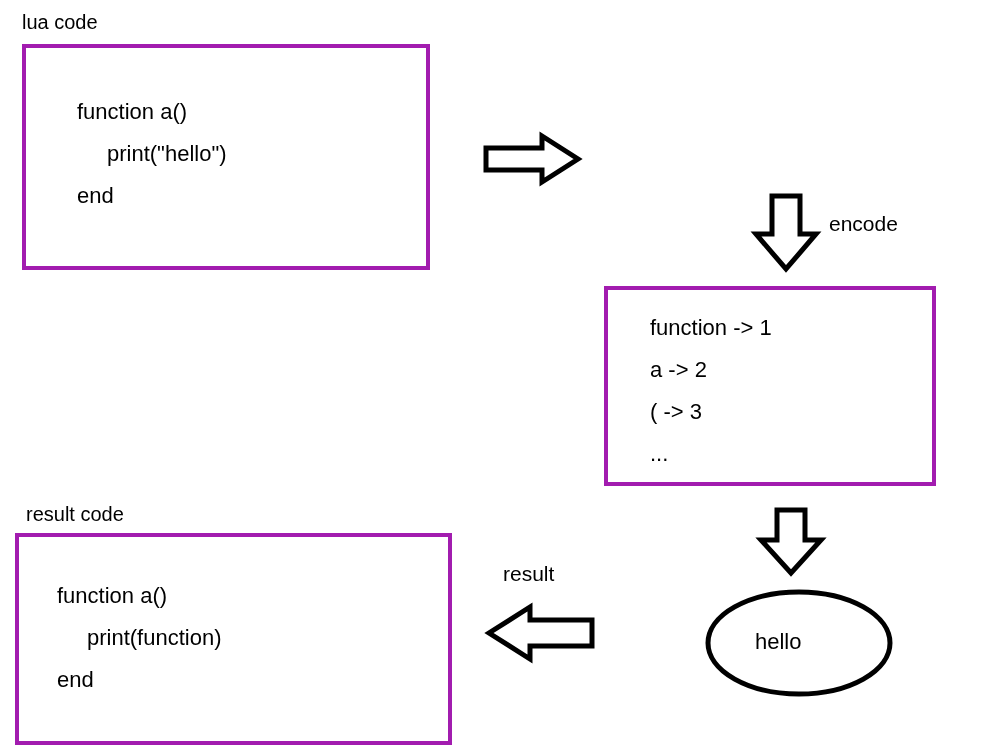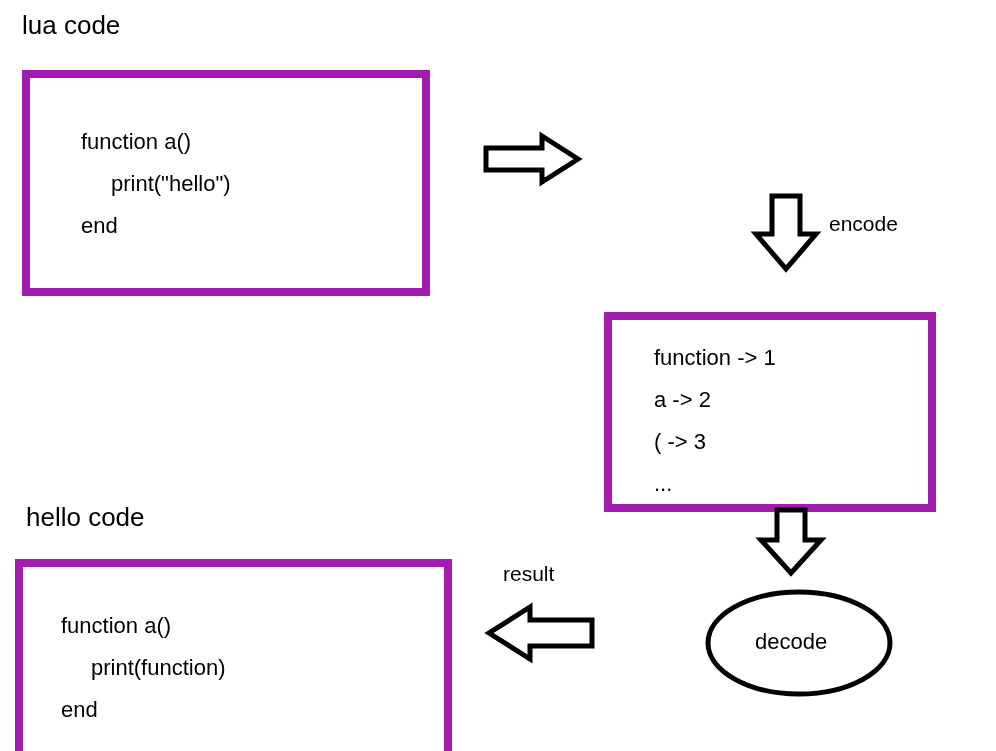--- a/index.html
+++ b/index.html
@@ -16,43 +16,42 @@
     overflow: hidden;
   }
   .label {
     position: absolute;
     color: #000000;
     white-space: pre;
     font-family: "Liberation Sans", sans-serif;
     line-height: 1;
   }
   .caption {
-    font-size: 26px;
+    font-size: 20px;
   }
   .code-line {
     font-size: 22px;
   }
   .token-line {
     font-size: 23px;
   }
   .map-line {
     font-size: 22px;
   }
   .arrow-label {
     font-size: 21px;
   }
   .node-label {
     font-size: 22px;
   }
   .box {
     position: absolute;
     box-sizing: border-box;
-    border: 8px solid #a21caf;
+    border: 4px solid #a21caf;
     background: #ffffff;
-    margin-top: 26px;
   }
   svg.shape {
     position: absolute;
     overflow: visible;
   }
 </style>
 </head>
 <body>
 
 <div id="canvas">
@@ -82,28 +81,28 @@
     <div class="label map-line" style="left:42px; top:153px;">...</div>
   </div>
 
   <svg class="shape" style="left:757px; top:508px;" width="68" height="68" viewBox="0 0 68 68">
     <polygon points="20,2 48,2 48,32 64,32 34,65 4,32 20,32" fill="#ffffff" stroke="#000000" stroke-width="5" stroke-linejoin="miter"></polygon>
   </svg>
 
   <svg class="shape" style="left:704px; top:588px;" width="190" height="110" viewBox="0 0 190 110">
     <ellipse cx="95" cy="55" rx="91" ry="51" fill="#ffffff" stroke="#000000" stroke-width="5"></ellipse>
   </svg>
-  <div class="label node-label" style="left:755px; top:631px;">decode</div>
+  <div class="label node-label" style="left:755px; top:631px;">hello</div>
 
   <div class="label arrow-label" style="left:503px; top:563px;">result</div>
   <svg class="shape" style="left:486px; top:604px;" width="108" height="58" viewBox="0 0 108 58">
     <polygon points="106,16 44,16 44,3 3,29 44,55 44,42 106,42" fill="#ffffff" stroke="#000000" stroke-width="5" stroke-linejoin="miter"></polygon>
   </svg>
 
-  <div class="label caption" style="left:26px; top:504px;">hello code</div>
+  <div class="label caption" style="left:26px; top:504px;">result code</div>
 
   <div class="box" style="left:15px; top:533px; width:437px; height:212px;">
     <div class="label code-line" style="left:38px; top:48px;">function a()</div>
     <div class="label code-line" style="left:68px; top:90px;">print(function)</div>
     <div class="label code-line" style="left:38px; top:132px;">end</div>
   </div>
 
 </div>
 
 </body></html>

